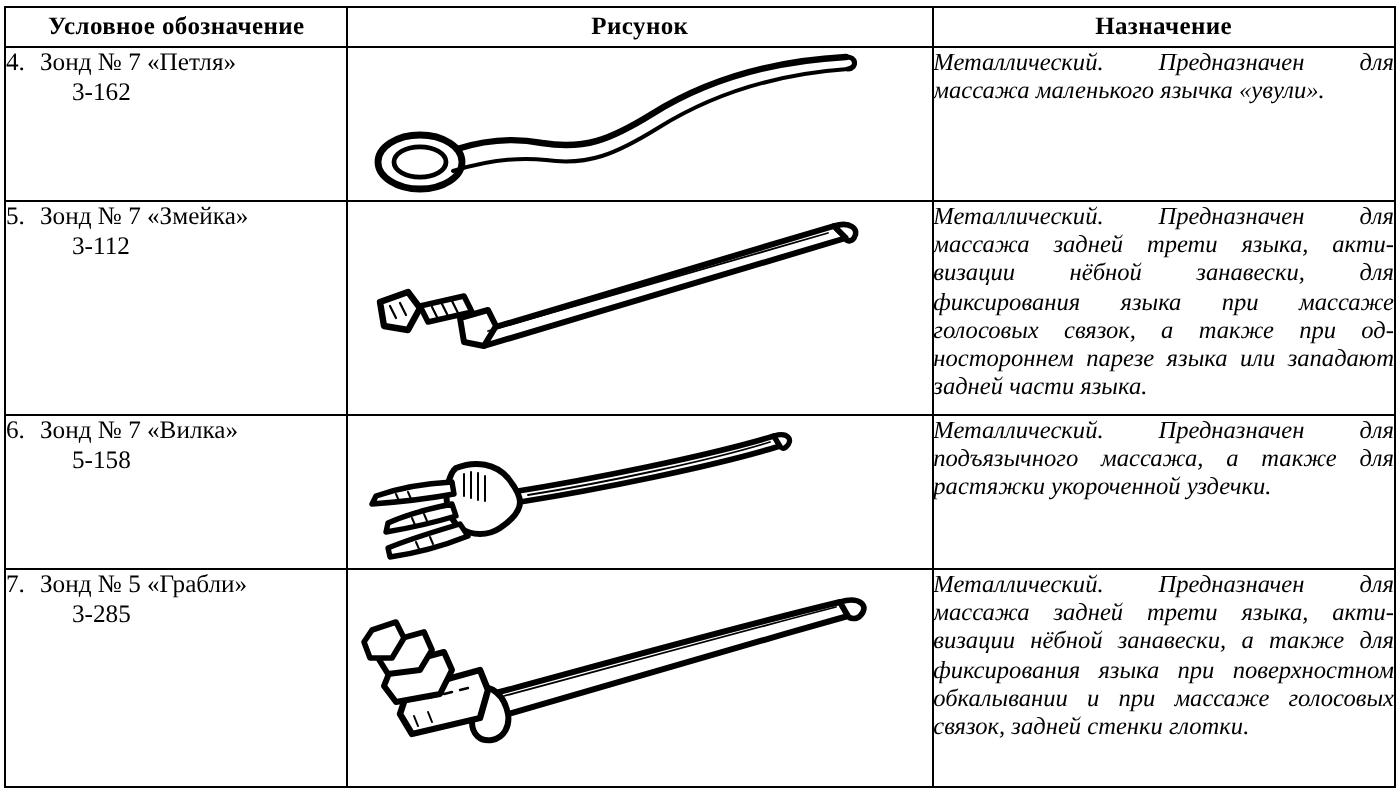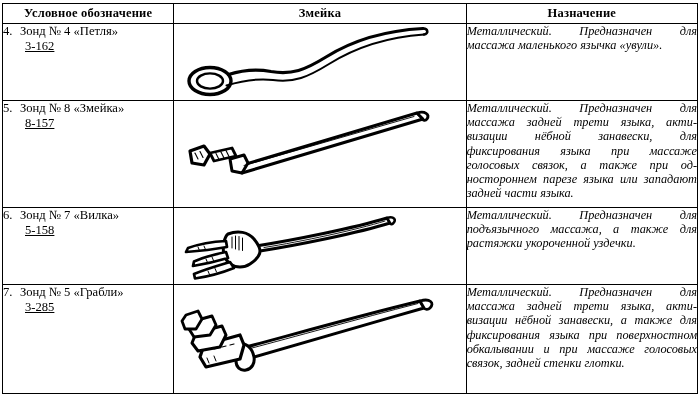--- a/index.html
+++ b/index.html
@@ -65,22 +65,21 @@
     align-items: baseline;
     white-space: nowrap;
   }
   .desig-num {
     display: inline-block;
     width: 17px;
     flex: 0 0 17px;
   }
   .desig-name { }
   .desig-code {
-    margin-left: 22px;
-    text-decoration: underline;
+    margin-left: 33px;
   }
 
   .cell-purpose {
     font-size: 12.3px;
     line-height: 14.2px;
     padding: 3px 5px 4px 5px;
     text-align: justify;
     text-justify: inter-word;
     hyphens: manual;
   }
@@ -117,32 +116,32 @@
   <table class="probe-table">
     <colgroup>
       <col class="c-desig">
       <col class="c-pic">
       <col class="c-purp">
     </colgroup>
 
     <thead>
       <tr>
         <th>Условное обозначение</th>
-        <th>Змейка</th>
+        <th>Рисунок</th>
         <th>Назначение</th>
       </tr>
     </thead>
 
     <tbody>
 
       <tr class="row-loop">
         <td class="cell-desig">
           <div class="desig-line1">
             <span class="desig-num">4.</span>
-            <span class="desig-name">Зонд № 4 «Петля»</span>
+            <span class="desig-name">Зонд № 7 «Петля»</span>
           </div>
           <div class="desig-code">3-162</div>
         </td>
         <td class="cell-pic">
           <div class="pic-wrap">
             <svg width="292" height="76" viewBox="0 0 292 76">
               <g fill="none" stroke="#000" stroke-linecap="round" stroke-linejoin="round">
 
                 <ellipse cx="36" cy="57" rx="21" ry="13.5" stroke-width="3.4"></ellipse>
 
@@ -159,23 +158,23 @@
         </td>
         <td class="cell-purpose">
           <p>Металлический. Предназначен для массажа маленького язычка «увули».</p>
         </td>
       </tr>
 
       <tr class="row-snake">
         <td class="cell-desig">
           <div class="desig-line1">
             <span class="desig-num">5.</span>
-            <span class="desig-name">Зонд № 8 «Змейка»</span>
-          </div>
-          <div class="desig-code">8-157</div>
+            <span class="desig-name">Зонд № 7 «Змейка»</span>
+          </div>
+          <div class="desig-code">3-112</div>
         </td>
         <td class="cell-pic">
           <div class="pic-wrap">
             <svg width="292" height="106" viewBox="0 0 292 106">
               <g stroke="#000" stroke-linecap="round" stroke-linejoin="round">
 
                 <path d="M62 66 L 243 12 L 249 18 L 68 72 Z" fill="#fff" stroke-width="3.0"></path>
 
                 <path d="M243 12 C 251 9.5, 256 13.5, 253 18 C 251.5 20.2, 249 19.6, 249 18 Z" fill="#fff" stroke-width="2.8"></path>
 

